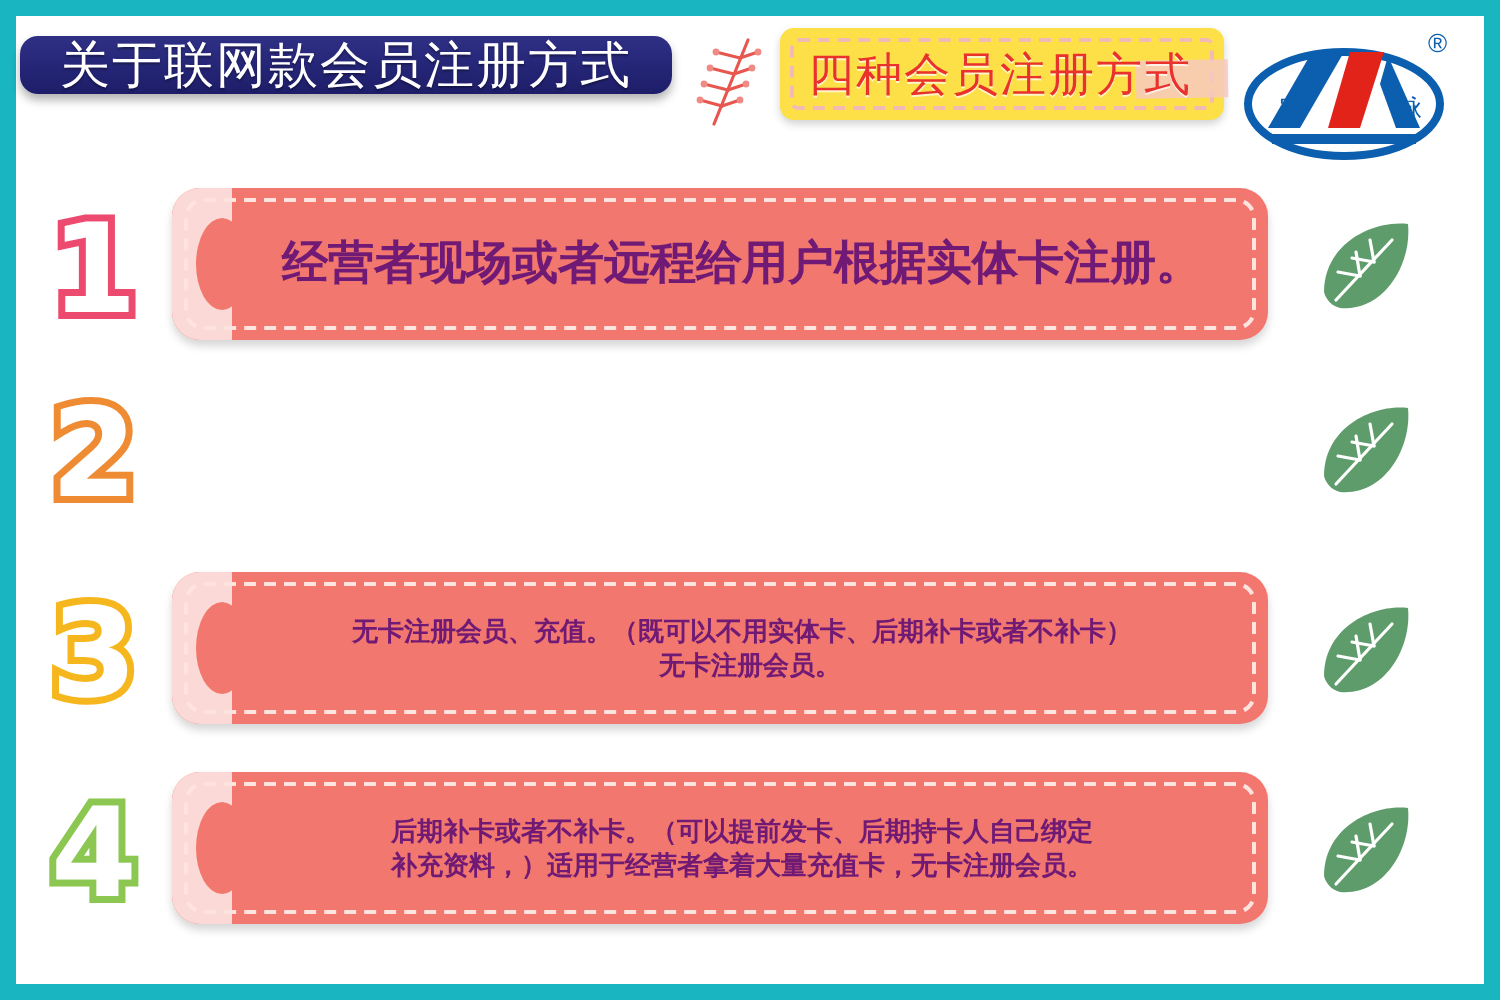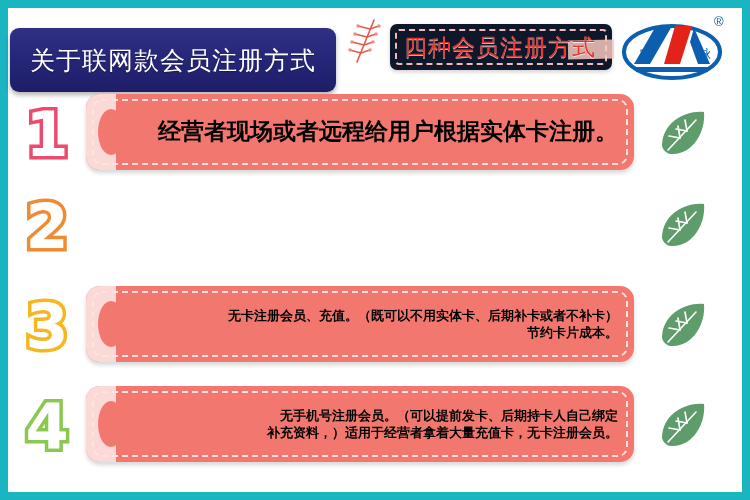--- a/index.html
+++ b/index.html
@@ -22,43 +22,43 @@
   .teal-top-strip{
     position:absolute;left:0;top:0;width:330px;height:10px;
     background:#19b5c0;
   }
 
   
   .header{
     position:absolute;left:0;top:0;width:734px;height:82px;
   }
   .title-plate{
-    position:absolute;left:2px;top:10px;width:326px;height:64px;
+    position:absolute;left:2px;top:10px;width:326px;height:29px;
     background:linear-gradient(180deg,#2f2f84 0%,#27277a 45%,#1d1d68 100%);
     border-radius:9px;
     box-shadow:0 3px 5px rgba(0,0,0,.30);
-    display:flex;align-items:center;justify-content:center;margin-top:10px;
+    display:flex;align-items:center;justify-content:center;
   }
   .title-plate span{
     color:#ffffff;
     font-size:25px;
     letter-spacing:1px;
     font-weight:400;
     font-family:"Liberation Serif","DejaVu Serif",serif;
     white-space:nowrap;
     text-shadow:0 1px 1px rgba(0,0,0,.35);
   }
 
   .branch-deco{
     position:absolute;left:340px;top:8px;width:38px;height:54px;
   }
 
   .sub-plate{
-    position:absolute;left:382px;top:16px;width:222px;height:46px;
-    background:#0f172a;
+    position:absolute;left:382px;top:6px;width:222px;height:46px;
+    background:#fde047;
     border-radius:7px;
     box-shadow:0 2px 4px rgba(0,0,0,.18);
   }
   .sub-plate .dashed{
     position:absolute;left:5px;top:5px;right:5px;bottom:5px;
     border:2px dashed #f3b9b4;
     border-radius:4px;
   }
   .tape{
     position:absolute;left:178px;top:16px;width:46px;height:19px;
@@ -117,22 +117,22 @@
     border-radius:50%;
   }
   .card-dash{
     position:absolute;left:6px;top:5px;right:6px;bottom:5px;
     border:2px dashed #ffe3df;
     border-radius:10px;
     pointer-events:none;
   }
   .card-text{
     position:absolute;left:38px;top:0;right:16px;height:100%;
-    display:flex;flex-direction:column;align-items:flex-end;justify-content:center;
-    color:#000000;
+    display:flex;flex-direction:column;align-items:center;justify-content:center;
+    color:#701a75;
     font-family:"Liberation Serif","DejaVu Serif",serif;
     font-weight:bold;
   }
   .card-text .ln{white-space:nowrap;line-height:1.32;}
   .card.big .card-text{font-size:23px;}
   .card.small .card-text{font-size:13px;}
   .card.small .card-text .ln.indent{padding-left:8px;}
 
   .leaf{
     position:absolute;left:648px;top:16px;width:54px;height:54px;
@@ -250,21 +250,21 @@
         <div class="row-num">
           <svg viewBox="0 0 62 84" width="62" height="84">
             <text x="31" y="66" text-anchor="middle" font-size="62" font-weight="bold" font-family="'DejaVu Sans',sans-serif" fill="#ffffff" stroke="#f5b71d" stroke-width="7" paint-order="stroke">3</text>
           </svg>
         </div>
         <div class="card small">
           <div class="card-tab"></div>
           <div class="card-dash"></div>
           <div class="card-text">
             <div class="ln">无卡注册会员、充值。（既可以不用实体卡、后期补卡或者不补卡）</div>
-            <div class="ln indent">节约卡片成本。</div>
+            <div class="ln indent">无卡注册会员。</div>
           </div>
         </div>
         <div class="leaf">
           <svg viewBox="0 0 54 54" width="54" height="54">
             <path d="M6 40 C6 16 30 4 48 6 C50 26 36 50 14 48 C10 47 7 44 6 40Z" fill="#5f9c6b"></path>
             <g stroke="#ffffff" stroke-width="1.6" fill="none" stroke-linecap="round">
               <path d="M12 44 L40 14"></path>
               <path d="M24 32 L22 20"></path>
                 <path d="M24 32 L13 30"></path>
               <path d="M31 25 L29 14"></path>
@@ -277,21 +277,21 @@
       <div class="row" style="top:292px;">
         <div class="row-num">
           <svg viewBox="0 0 62 84" width="62" height="84">
             <text x="31" y="66" text-anchor="middle" font-size="62" font-weight="bold" font-family="'DejaVu Sans',sans-serif" fill="#ffffff" stroke="#8bc751" stroke-width="7" paint-order="stroke">4</text>
           </svg>
         </div>
         <div class="card small">
           <div class="card-tab"></div>
           <div class="card-dash"></div>
           <div class="card-text">
-            <div class="ln">无手机号注册会员。（可以提前发卡、后期持卡人自己绑定</div>
+            <div class="ln">后期补卡或者不补卡。（可以提前发卡、后期持卡人自己绑定</div>
             <div class="ln">补充资料，）适用于经营者拿着大量充值卡，无卡注册会员。</div>
           </div>
         </div>
         <div class="leaf">
           <svg viewBox="0 0 54 54" width="54" height="54">
             <path d="M6 40 C6 16 30 4 48 6 C50 26 36 50 14 48 C10 47 7 44 6 40Z" fill="#5f9c6b"></path>
             <g stroke="#ffffff" stroke-width="1.6" fill="none" stroke-linecap="round">
               <path d="M12 44 L40 14"></path>
               <path d="M24 32 L22 20"></path>
                 <path d="M24 32 L13 30"></path>

